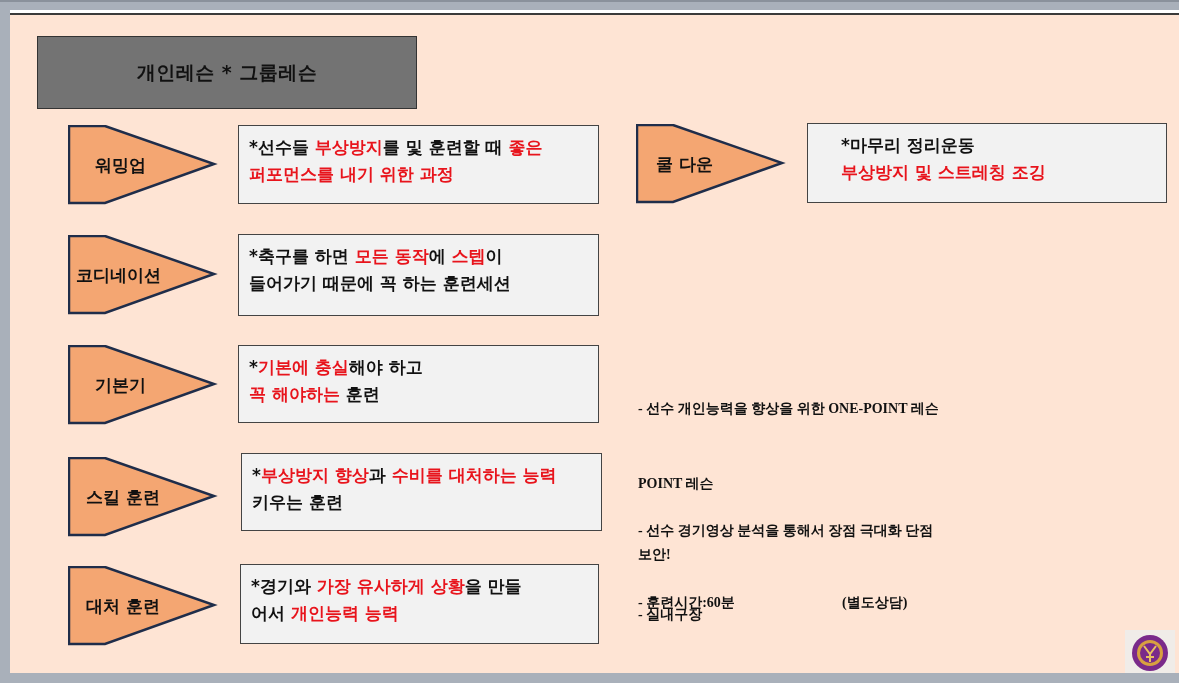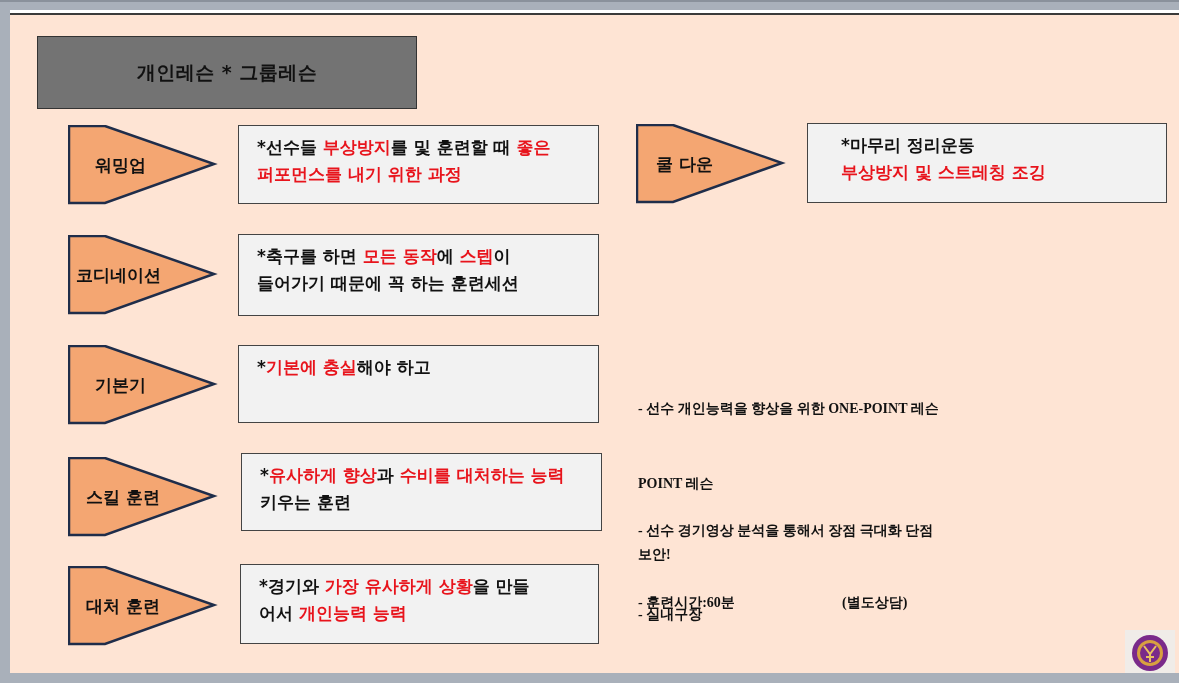--- a/index.html
+++ b/index.html
@@ -6,21 +6,21 @@
   html, body { width: 1179px; height: 683px; overflow: hidden; background: #a9b0ba; }
   body { position: relative; font-family: "DejaVu Sans", "Liberation Sans", sans-serif; }
   .topbar { position: absolute; left: 0; top: 0; width: 1179px; height: 10px; background: #a9b0ba; border-top: 2px solid #8a919b; }
   .slide { position: absolute; left: 10px; top: 10px; width: 1169px; height: 663px; background: #fee4d4; border-top: 3px solid #ffffff; }
   .slide::before { content: ""; position: absolute; left: 0; top: 0; width: 100%; height: 2px; background: #3a3a3a; }
   .title-box { position: absolute; left: 27px; top: 23px; width: 380px; height: 73px; background: #737373; border: 1.5px solid #333; display: flex; align-items: center; justify-content: center; }
   .title-text { font-size: 19px; font-weight: bold; color: #111; letter-spacing: 0.5px; }
   .pent { position: absolute; width: 148px; height: 80px; }
   .pent svg { position: absolute; left: 0; top: 0; }
   .pent-label { position: absolute; top: 0; height: 80px; display: flex; align-items: center; font-size: 17px; font-weight: bold; color: #111; white-space: nowrap; }
-  .box { position: absolute; background: #f2f2f2; border: 1.5px solid #444; padding: 8px 18px; font-size: 17px; font-weight: bold; line-height: 27px; color: #111; }
+  .box { position: absolute; background: #f2f2f2; border: 1.5px solid #444; padding: 8px 10px; font-size: 17px; font-weight: bold; line-height: 27px; color: #111; }
   .red { color: #e8141c; }
   .notes { position: absolute; left: 628px; font-family: "Liberation Serif", "DejaVu Serif", serif; font-size: 14px; font-weight: bold; color: #111; line-height: 24px; }
   .brand { position: absolute; left: 953px; top: 634px; font-family: "Liberation Serif", "DejaVu Serif", serif; font-size: 24px; font-weight: bold; color: #111; letter-spacing: 0.3px; margin-top: 40px; }
   .logo { position: absolute; left: 1115px; top: 617px; width: 50px; height: 46px; background: #f0ece8; display: flex; align-items: center; justify-content: center; }
   .bottombar { position: absolute; left: 0; top: 673px; width: 1179px; height: 10px; background: #a9b0ba; }
 </style>
 </head>
 <body>
 
 <div class="topbar"></div>
@@ -54,30 +54,31 @@
   </div>
 
   <div class="pent" style="left:58px; top:332px;padding-left:8px;">
     <svg width="150" height="80" viewBox="0 0 150 80">
       <polygon points="1,1 37,1 146,39 37,78 1,78" fill="#f4a672" stroke="#1f2d4a" stroke-width="2.5"></polygon>
     </svg>
     <span class="pent-label" style="left:27px;">기본기</span>
   </div>
   <div class="box" style="left:228px; top:332px; width:361px; height:78px;">
     <div><span>*</span><span class="red">기본에 충실</span><span>해야 하고</span></div>
+    <div><span class="red">꼭 해야하는</span><span> 훈련</span></div>
   </div>
 
   <div class="pent" style="left:58px; top:444px;">
     <svg width="150" height="80" viewBox="0 0 150 80">
       <polygon points="1,1 37,1 146,39 37,78 1,78" fill="#f4a672" stroke="#1f2d4a" stroke-width="2.5"></polygon>
     </svg>
     <span class="pent-label" style="left:18px;">스킬 훈련</span>
   </div>
   <div class="box" style="left:231px; top:440px; width:361px; height:78px;">
-    <div><span>*</span><span class="red">유사하게 향상</span><span>과 </span><span class="red">수비를 대처하는 능력</span></div>
+    <div><span>*</span><span class="red">부상방지 향상</span><span>과 </span><span class="red">수비를 대처하는 능력</span></div>
     <div><span>키우는 훈련</span></div>
   </div>
 
   <div class="pent" style="left:58px; top:553px;">
     <svg width="150" height="80" viewBox="0 0 150 80">
       <polygon points="1,1 37,1 146,39 37,78 1,78" fill="#f4a672" stroke="#1f2d4a" stroke-width="2.5"></polygon>
     </svg>
     <span class="pent-label" style="left:18px;">대처 훈련</span>
   </div>
   <div class="box" style="left:230px; top:551px; width:359px; height:80px;">

